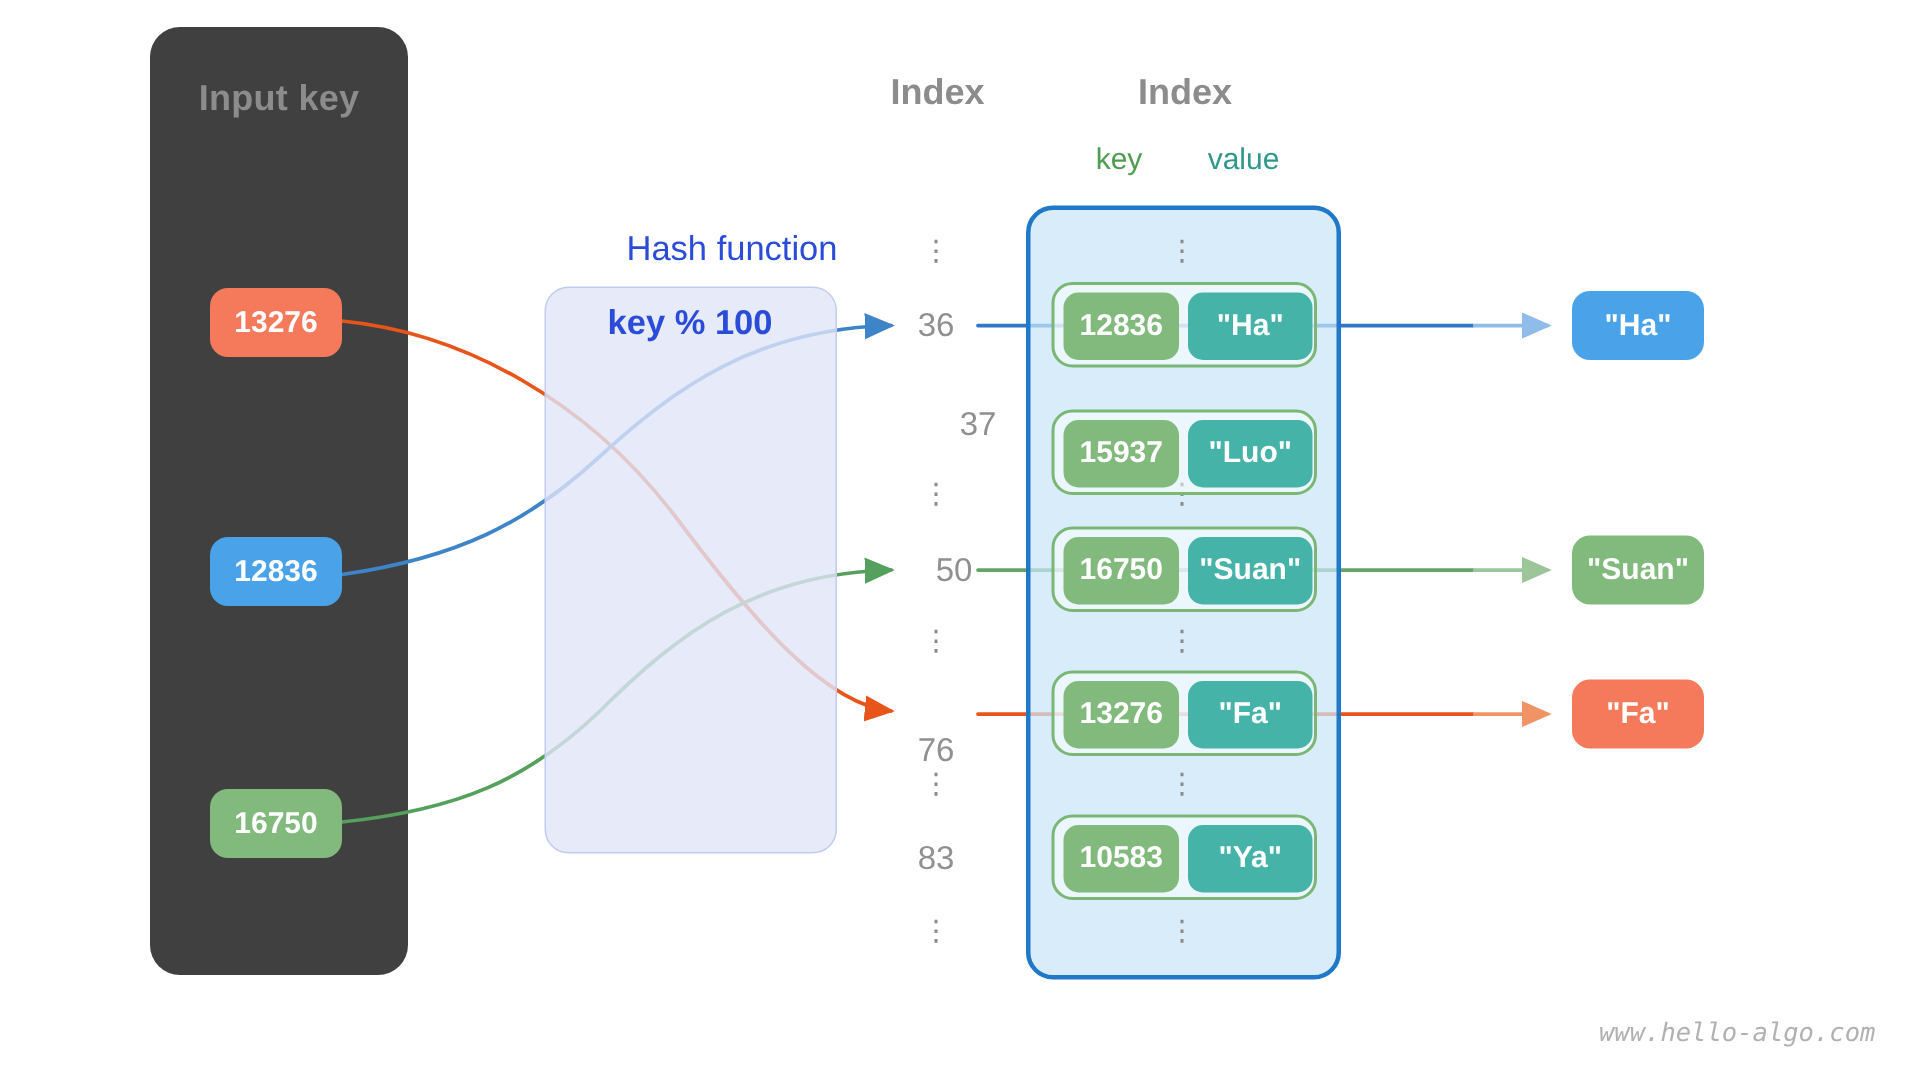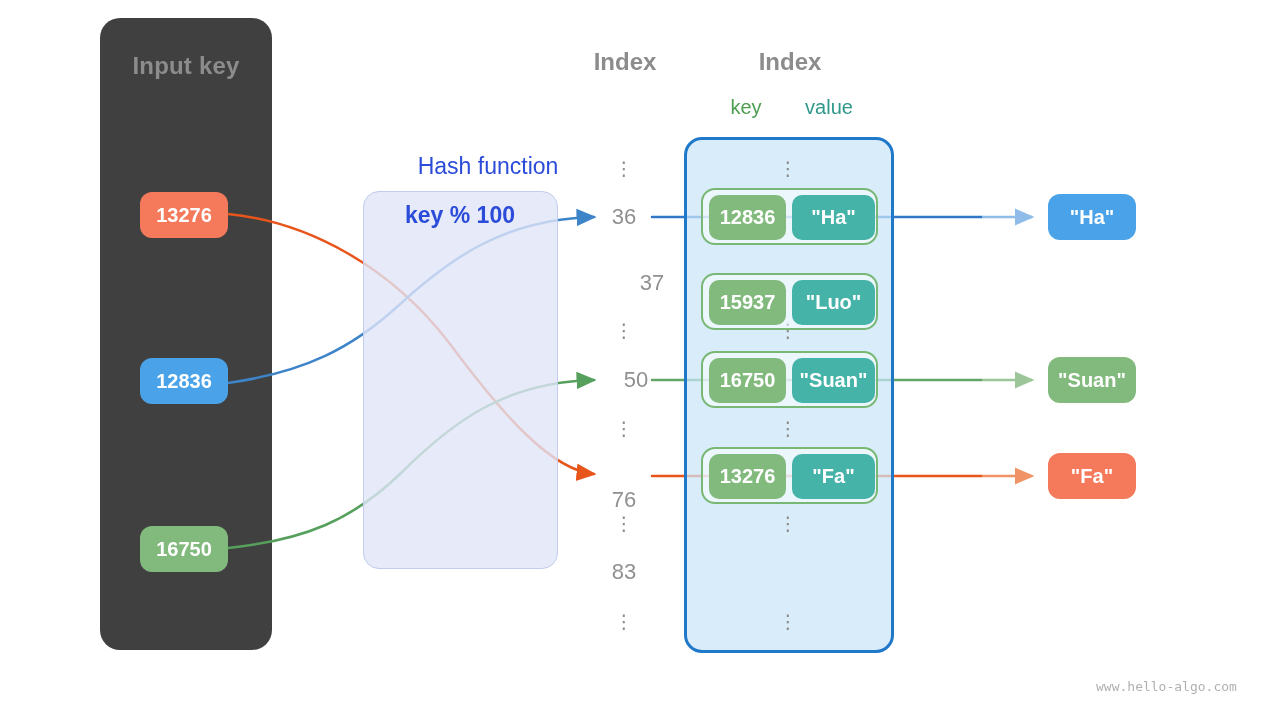--- a/index.html
+++ b/index.html
@@ -52,22 +52,22 @@
     border:2px solid #79b874; border-radius:14px; background:rgba(255,255,255,0.5); z-index:4; }
   .pair .kbox { position:absolute; left:6px; top:5px; width:77px; height:45px; border-radius:10px;
     background:#82ba7d; color:#fff; font-size:20px; font-weight:600; text-align:center; line-height:45px; }
   .pair .vbox { position:absolute; left:89px; top:5px; width:83px; height:45px; border-radius:10px;
     background:#45b3a8; color:#fff; font-size:20px; font-weight:600; text-align:center; line-height:45px; }
 
   .arr-dots { position:absolute; transform:translate(-50%,-50%); z-index:4; }
 
   .caption { position:absolute; left:730px; top:683px; transform:translate(-50%,-50%);
     font-size:21px; color:#8c8c8c; white-space:nowrap; z-index:4; }
-  .watermark { position:absolute; left:1096px; top:679px; font-size:13px; color:#b1b1b1;
-    font-family:"DejaVu Sans Mono","Liberation Mono",monospace; z-index:4; white-space:nowrap; }
+  .watermark { position:absolute; left:1066px; top:679px; font-size:17px; color:#b1b1b1;
+    font-family:"DejaVu Sans Mono","Liberation Mono",monospace; z-index:4; white-space:nowrap;font-style:italic; }
 </style>
 </head>
 <body>
 
 <div id="stage">
 
   <div class="panel" style="left:100px; top:18px; width:172px; height:632px;">
     <div class="panel-title">Input key</div>
   </div>
 
@@ -144,20 +144,24 @@
     <div class="vbox">"Luo"</div>
   </div>
   <div class="pair" style="top:351px;">
     <div class="kbox">16750</div>
     <div class="vbox">"Suan"</div>
   </div>
   <div class="pair" style="top:447px;">
     <div class="kbox">13276</div>
     <div class="vbox">"Fa"</div>
   </div>
+  <div class="pair" style="top:543px;">
+    <div class="kbox">10583</div>
+    <div class="vbox">"Ya"</div>
+  </div>
 
   <div class="chip c-orange" style="left:184px; top:215px;">13276</div>
   <div class="chip c-blue" style="left:184px; top:381px;">12836</div>
   <div class="chip c-green" style="left:184px; top:549px;">16750</div>
 
   <div class="chip c-blue" style="left:1092px; top:217px;">"Ha"</div>
   <div class="chip c-green" style="left:1092px; top:380px;">"Suan"</div>
   <div class="chip c-orange" style="left:1092px; top:476px;">"Fa"</div>
 
   <div class="watermark">www.hello-algo.com</div>

